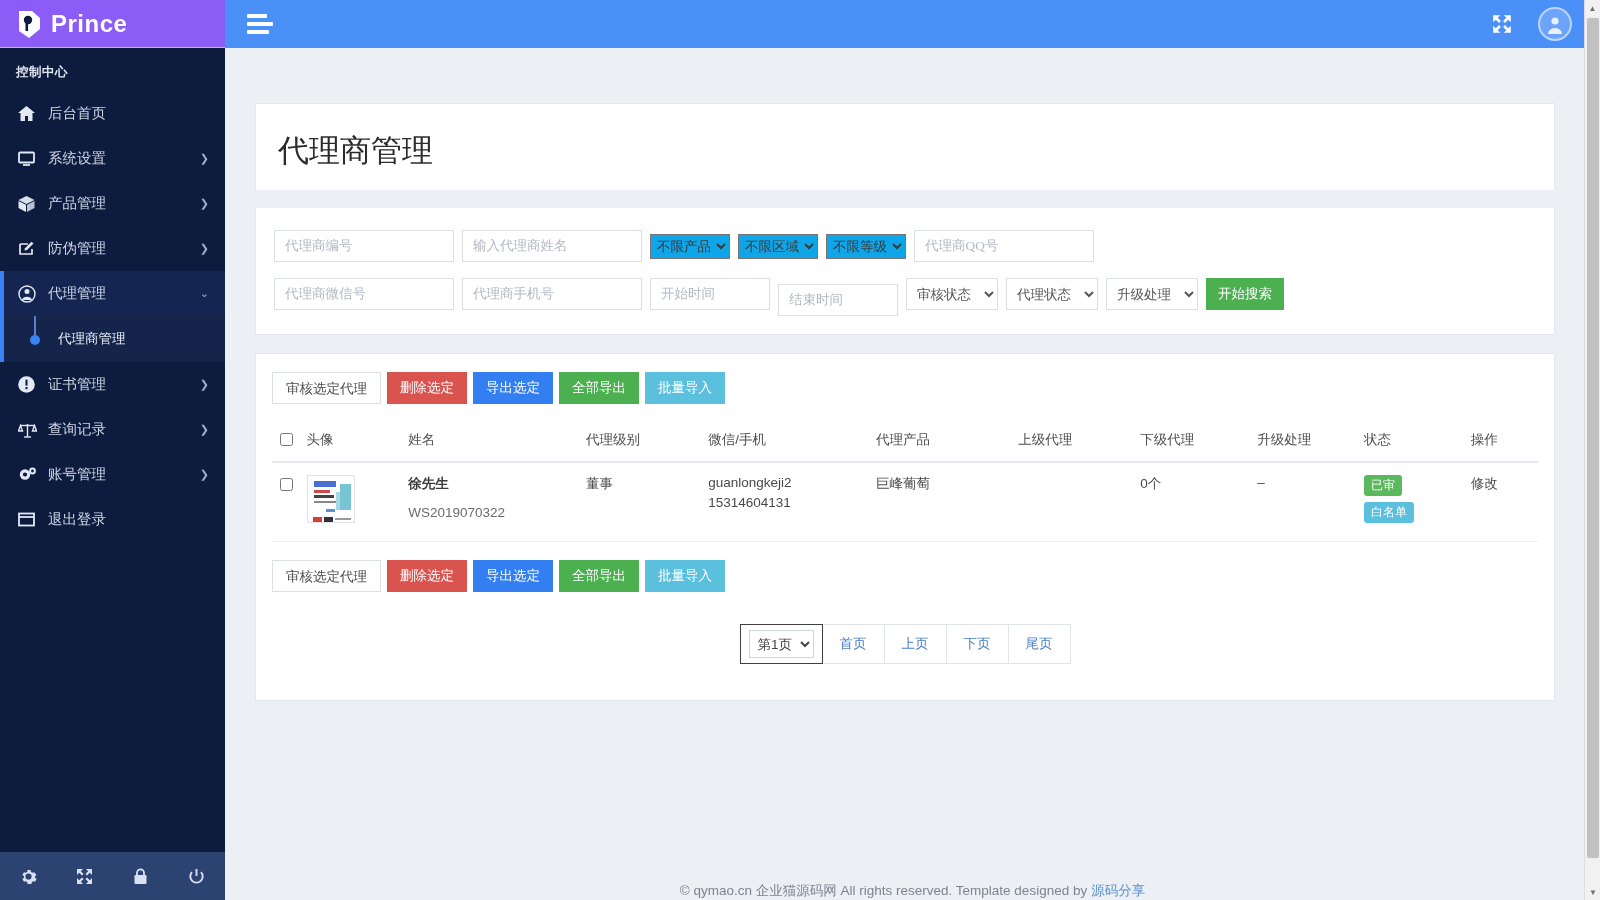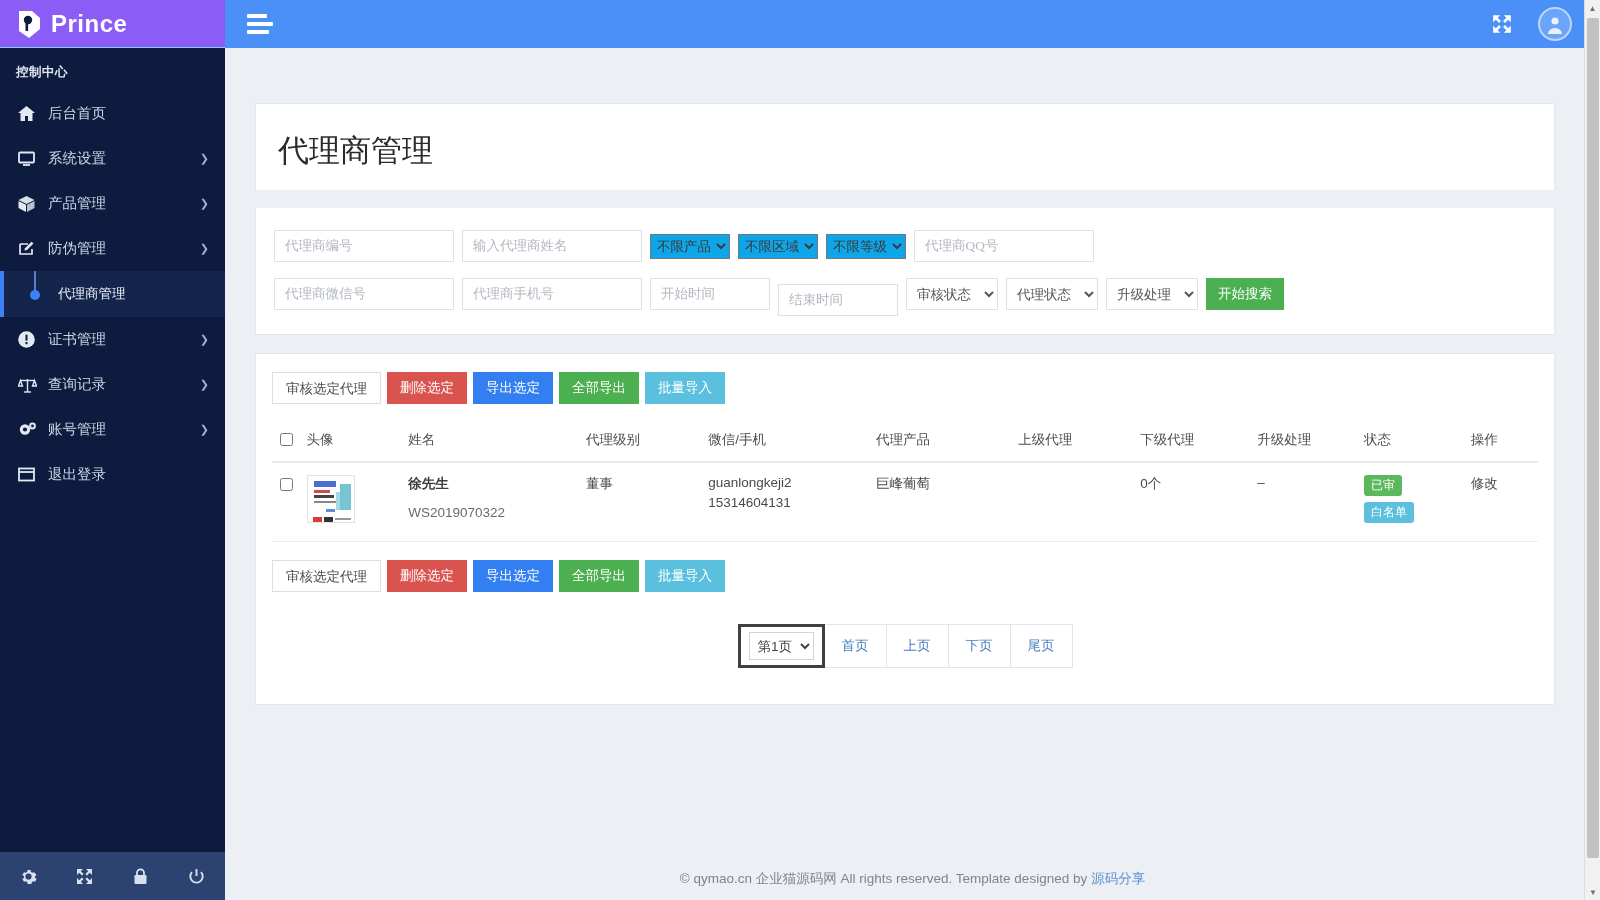--- a/index.html
+++ b/index.html
@@ -192,35 +192,35 @@
   }
   .thumb .bar { position: absolute; }
 
   
   #pager { display: flex; justify-content: center; margin: 32px 0 26px 0; }
   #pager .pg-group { display: flex; align-items: stretch; }
   .pg-info {
     border: 1px solid #e1e5ea; background: #fff; color: #5c87c4;
     font-size: 13.5px; padding: 9px 14px; display:flex; align-items:center;
   }
-  .pg-sel-box { border: 3px solid #404040; background: #fff; padding: 5px 8px; display:flex; align-items:center;}
+  .pg-sel-box { border: 1px solid #404040; background: #fff; padding: 5px 8px; display:flex; align-items:center;}
   .pg-sel {
     height: 28px; border: 1px solid #cfd4da; background: #fff; font-size: 13.5px;
     color: #444; padding: 0 4px; font-family: "Liberation Sans", sans-serif;
   }
   .pg-link {
     border: 1px solid #e1e5ea; border-left: none; background: #fff; color: #4a7fc1;
     font-size: 13.5px; padding: 9px 17px; cursor: pointer; display:flex; align-items:center;
   }
 
   
   #footer {
     position: absolute; left: 225px; bottom: 0; width: 1375px; height: 42px;
     background: #eceff3;
-    display: flex; align-items: center; justify-content: center;
+    display: flex; align-items: flex-end; justify-content: center;
     font-size: 13.5px; color: #7d8590;
   }
   #footer a { color: #5b8fd6; text-decoration: none; margin-left: 4px; }
 
   
   #scrollbar {
     position: absolute; right: 0; top: 0; width: 16px; height: 900px;
     background: #f1f1f1; border-left: 1px solid #dcdcdc;
   }
   #scrollbar .arrow {
@@ -290,20 +290,31 @@
       <span class="ico">
         <svg width="17" height="16" viewBox="0 0 17 16" fill="none" stroke="currentColor" stroke-width="1.7">
             <path d="M2 3 h8 M2 3 v10 h12 V8"></path>
             <path d="M9 9 L15.5 2.5 L13.5 .7 L7 7.2 L6.5 9.5 Z" fill="currentColor" stroke="none"></path>
           </svg>
       </span>
       <span class="lbl">防伪管理</span>
       <span class="caret">❯</span>
     </div>
 
+    <div class="nav-item active">
+      <span class="ico">
+        <svg width="18" height="18" viewBox="0 0 18 18" fill="none" stroke="currentColor" stroke-width="1.4">
+            <circle cx="9" cy="9" r="8"></circle>
+            <circle cx="9" cy="6.6" r="2.5" fill="currentColor" stroke="none"></circle>
+            <path d="M4 15 a5.2 4.4 0 0 1 10 0" fill="currentColor" stroke="none"></path>
+          </svg>
+      </span>
+      <span class="lbl">代理管理</span>
+      <span class="caret">⌄</span>
+    </div>
 
     <div class="sub-wrap">
       <div class="sub-item">
         <span class="dot-line"></span>
         <span>代理商管理</span>
       </div>
     </div>
 
     <div class="nav-item">
       <span class="ico">

